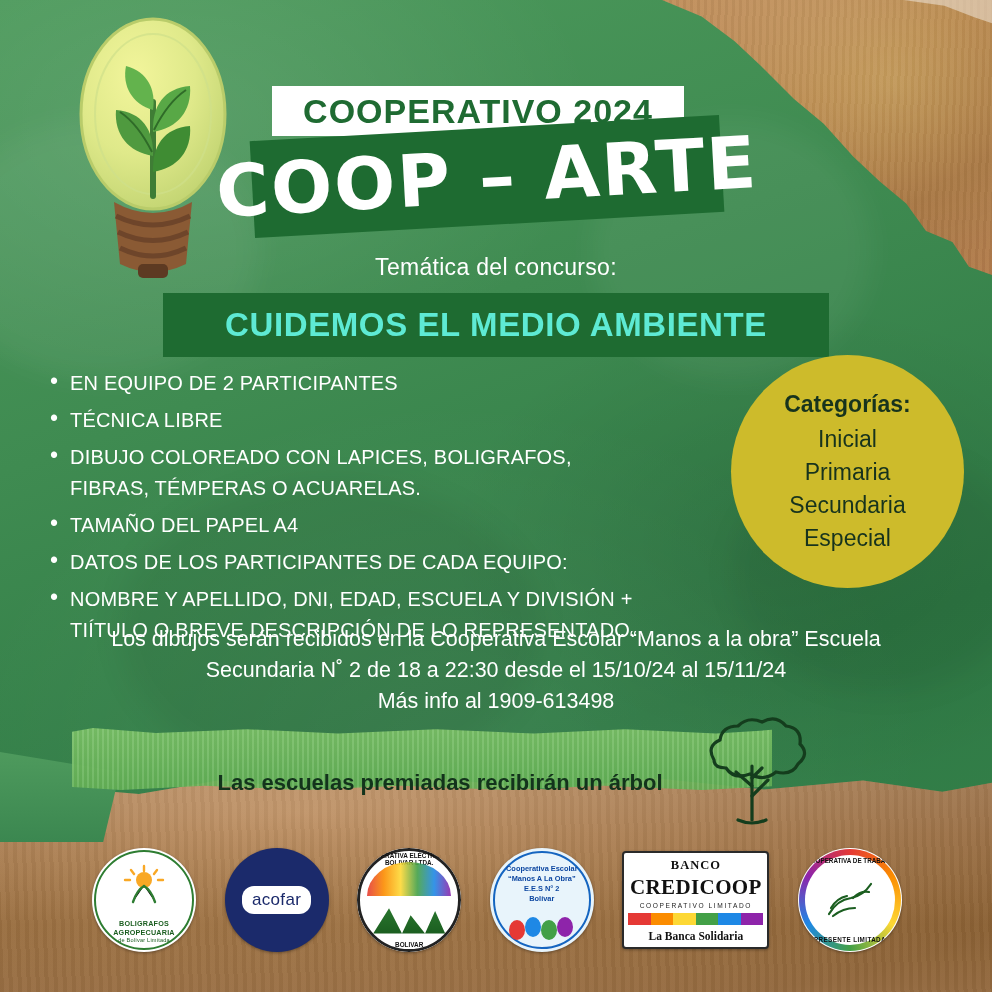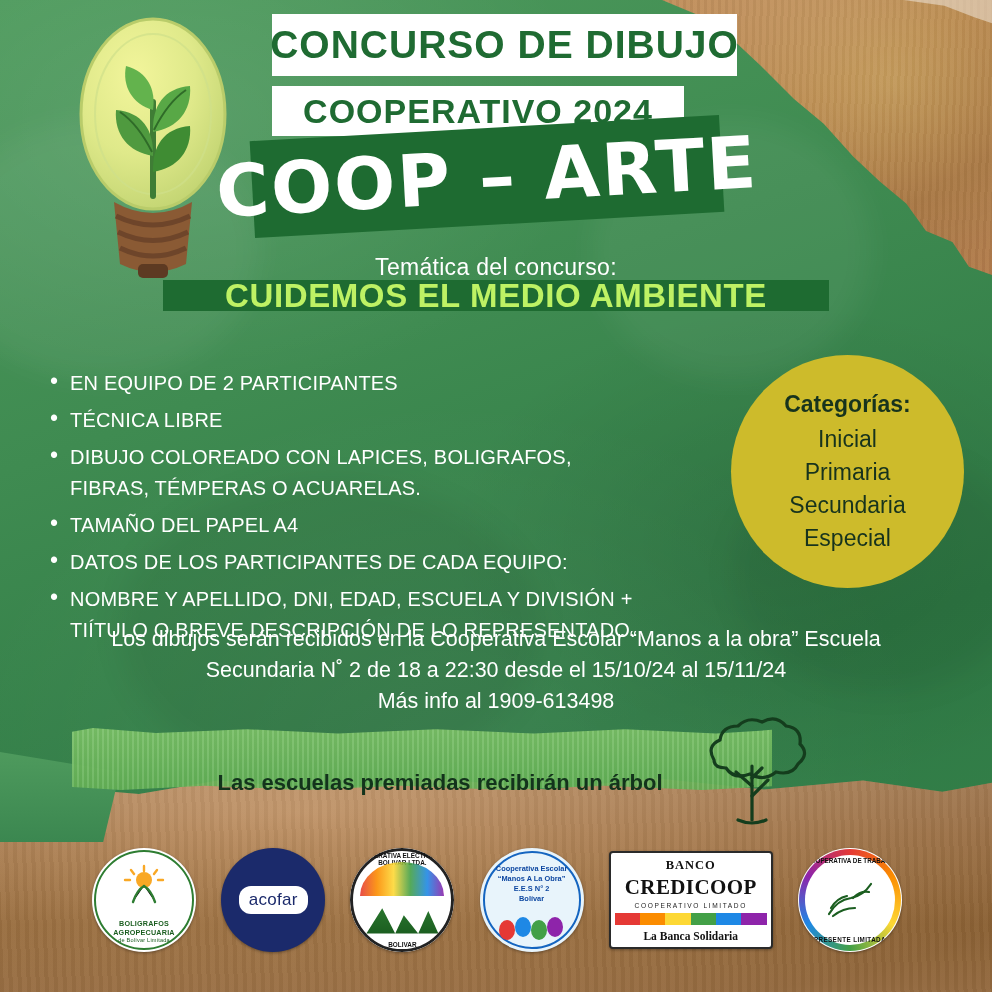--- a/index.html
+++ b/index.html
@@ -98,22 +98,22 @@
     left:252px; top:128px; width:470px; height:97px; background:#1e6b31; color:#ffffff;
     font-size:72px; letter-spacing:2px; transform: rotate(-3.2deg);
     font-family:"DejaVu Sans", sans-serif;
   }
 
   .sub-label{
     position:absolute; left:0; right:0; top:254px; text-align:center;
     color:#ffffff; font-size:23px; letter-spacing:.3px;
   }
   .theme-band{
-    position:absolute; left:163px; top:280px; width:666px; height:31px;
-    background:#1e6b31; color:#bef264; font-weight:bold; font-size:33px;
+    position:absolute; left:163px; top:293px; width:666px; height:64px;
+    background:#1e6b31; color:#5eead4; font-weight:bold; font-size:33px;
     display:flex; align-items:center; justify-content:center; letter-spacing:.6px;
   }
 
   
   .bullets{
     position:absolute; left:46px; top:368px; width:680px;
     color:#ffffff; font-size:20px; line-height:31px; letter-spacing:.2px;
   }
   .bullets ul{ margin:0; padding:0; list-style:none; }
   .bullets li{ position:relative; padding-left:24px; margin-bottom:6px; }
@@ -150,21 +150,21 @@
     position:absolute; left:92px; bottom:40px; width:810px; height:105px;
     display:flex; align-items:center; justify-content:space-between;
   }
   .logo{
     width:104px; height:104px; border-radius:50%;
     background:#fff; position:relative; overflow:hidden;
     box-shadow:0 1px 3px rgba(0,0,0,.35);
     display:flex; align-items:center; justify-content:center;
   }
   .logo.rect{
-    width:164px; height:98px; border-radius:4px; background:#fff;
+    width:147px; height:98px; border-radius:4px; background:#fff;
     border:2px solid #2a2a2a; flex-direction:column; justify-content:space-between; padding:5px 4px;
   }
 
   
   .l1 .ring{ position:absolute; inset:2px; border-radius:50%; border:2px solid #2e7d32; }
   .l1 .txt{ position:absolute; bottom:9px; width:100%; text-align:center; font-size:7.2px; font-weight:bold; color:#1b5e20; letter-spacing:.2px;}
   .l1 .txt small{ display:block; font-size:5.6px; font-weight:normal; }
   .l1 .sun{ position:absolute; top:16px; left:50%; transform:translateX(-50%); width:46px; height:40px; }
 
   
@@ -240,21 +240,20 @@
       <path d="M95 190 C95 150 95 120 95 96" stroke="#3f7d35" stroke-width="6" fill="none" stroke-linecap="round"></path>
       <path d="M95 150 C70 146 56 128 58 104 C84 106 96 124 95 150 Z" fill="#4f9a3f"></path>
       <path d="M95 126 C120 122 134 104 132 80 C106 82 94 100 95 126 Z" fill="#58a846"></path>
       <path d="M95 166 C120 162 134 144 132 120 C106 122 94 140 95 166 Z" fill="#3f8c33"></path>
       <path d="M95 104 C74 98 64 80 68 60 C90 66 98 84 95 104 Z" fill="#63b34d"></path>
       <path d="M62 106 Q80 118 94 146" stroke="#2f6b28" stroke-width="2" fill="none"></path>
       <path d="M128 84 Q110 96 96 124" stroke="#2f6b28" stroke-width="2" fill="none"></path>
     </svg>
   </div>
 
-  <div class="hl1">CONCURSO DE DIBUJO</div>
   <div class="hl2">COOPERATIVO 2024</div>
   <div class="hl3">COOP – ARTE</div>
 
   <div class="sub-label">Temática del concurso:</div>
   <div class="theme-band">CUIDEMOS EL MEDIO AMBIENTE</div>
 
   <div class="bullets">
     <ul>
       <li>
         <span>EN EQUIPO DE 2 PARTICIPANTES</span>

